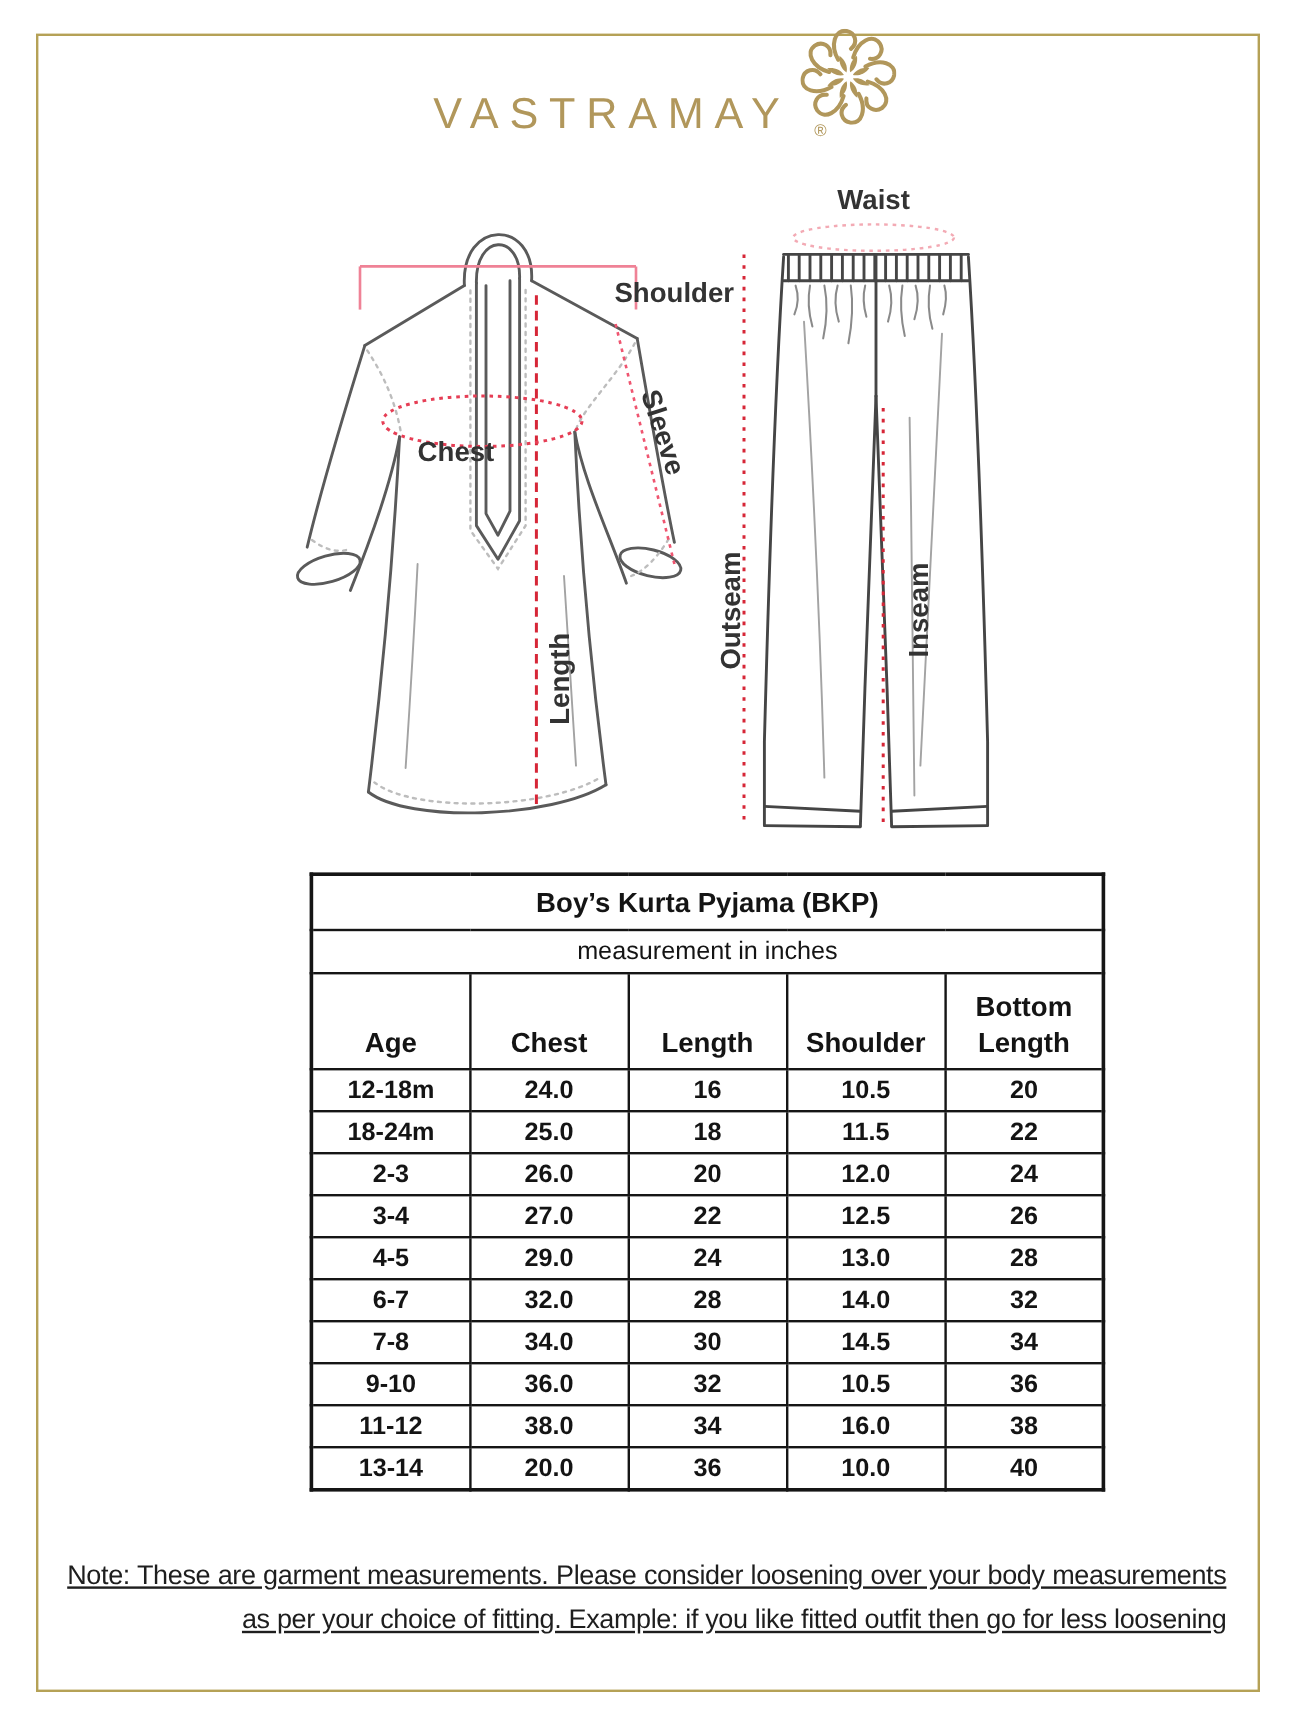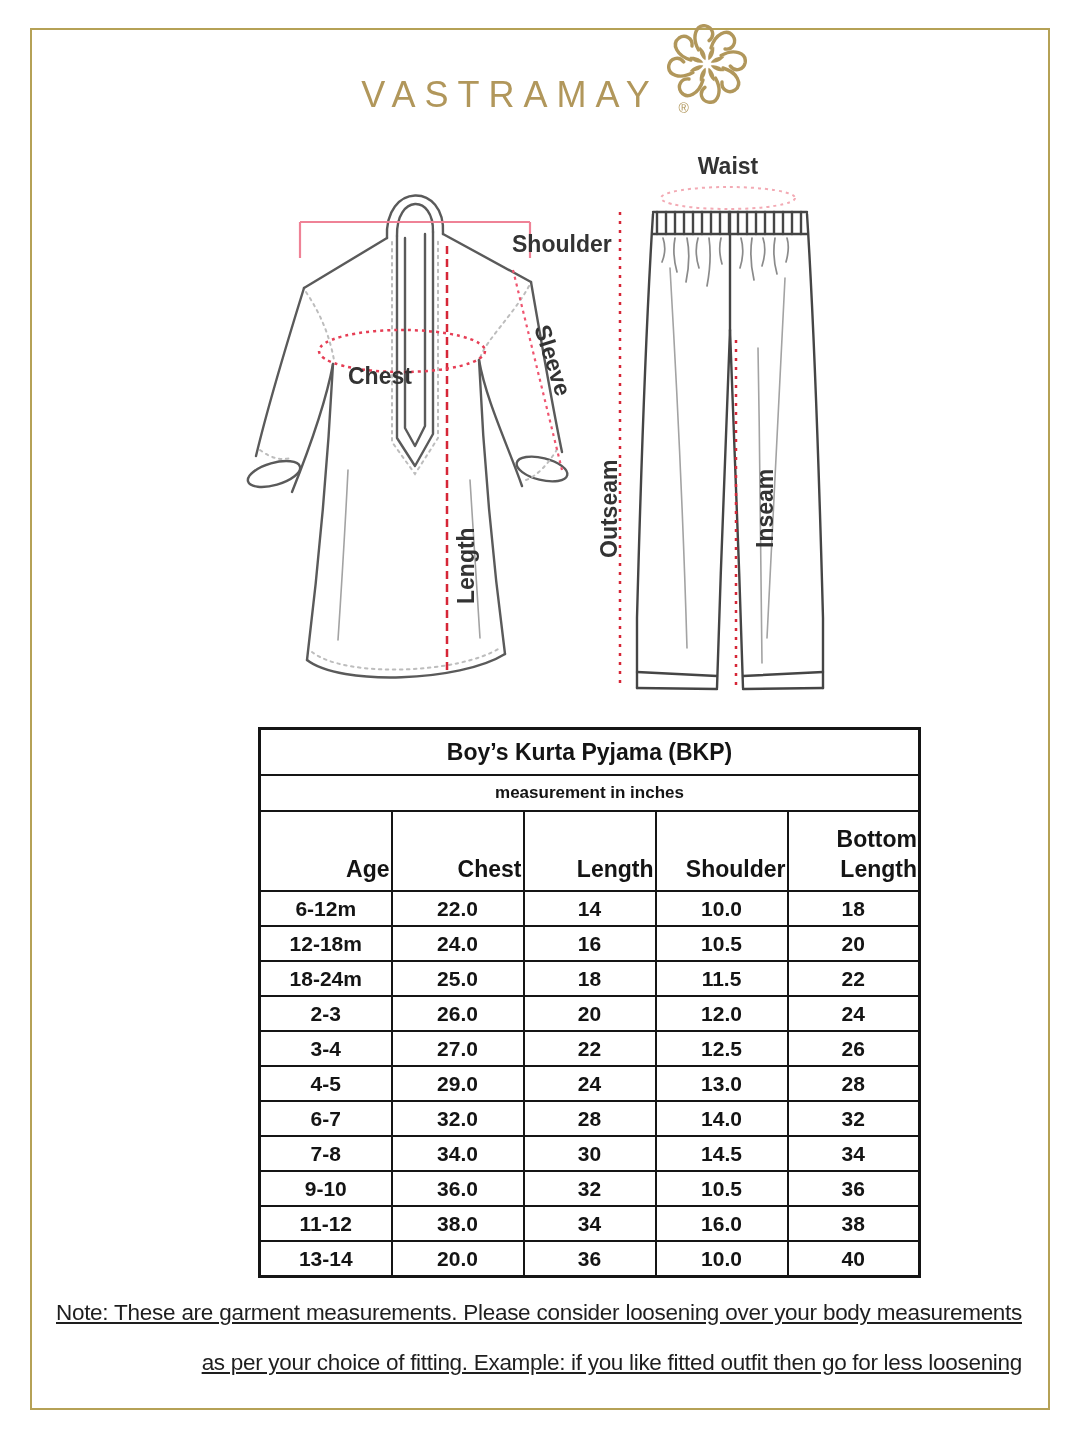--- a/index.html
+++ b/index.html
@@ -27,28 +27,28 @@
   .m-pink{fill:none;stroke:#ef8296;stroke-width:2.2;}
   .m-pink-dot{fill:none;stroke:#ef5570;stroke-width:2.2;stroke-dasharray:3 4;}
   .m-lightpink-dot{fill:none;stroke:#f3aab4;stroke-width:2;stroke-dasharray:3 4;}
   .dlabel{font-family:"Liberation Sans",sans-serif;font-size:23px;font-weight:bold;fill:#333333;}
 
   
   .tablewrap{position:absolute;left:258px;top:727px;}
   table{border-collapse:collapse;width:663px;table-layout:fixed;border:3px solid #151515;}
   th,td{border:2px solid #151515;text-align:center;color:#141414;}
   th.ttl{height:42px;font-size:23px;font-weight:bold;}
-  th.sub{height:32px;font-size:17px;font-weight:bold;}
-  th.col{height:72px;vertical-align:bottom;font-size:23px;font-weight:bold;padding-bottom:5px;line-height:1.3;text-align:right;}
+  th.sub{height:32px;font-size:21px;font-weight:normal;}
+  th.col{height:72px;vertical-align:bottom;font-size:23px;font-weight:bold;padding-bottom:5px;line-height:1.3;}
   tbody td{height:31px;font-size:21px;font-weight:bold;}
 
   
   .note{position:absolute;top:1296px;left:56px;right:58px;font-size:22.5px;color:#1e1e1e;line-height:1.5;letter-spacing:-0.3px;text-decoration:underline;}
   .note1{text-align:justify;text-align-last:justify;}
-  .note2{text-align:right;margin-top:16px;}
+  .note2{text-align:right;margin-top:3px;}
 </style>
 </head>
 <body>
 
 <div class="frame"></div>
 
 <div class="logo">
   <span class="brand-wrap">
     <span class="brand">VASTRAMAY</span>
     <span class="reg">®</span>
@@ -177,27 +177,20 @@
       <tr id="col-row">
           <th class="col">Age</th>
           <th class="col">Chest</th>
           <th class="col">Length</th>
           <th class="col">Shoulder</th>
           <th class="col">Bottom Length</th>
         </tr>
     </thead>
     <tbody id="table-body">
         <tr>
-          <td>6-12m</td>
-          <td>22.0</td>
-          <td>14</td>
-          <td>10.0</td>
-          <td>18</td>
-        </tr>
-        <tr>
           <td>12-18m</td>
           <td>24.0</td>
           <td>16</td>
           <td>10.5</td>
           <td>20</td>
         </tr>
         <tr>
           <td>18-24m</td>
           <td>25.0</td>
           <td>18</td>

